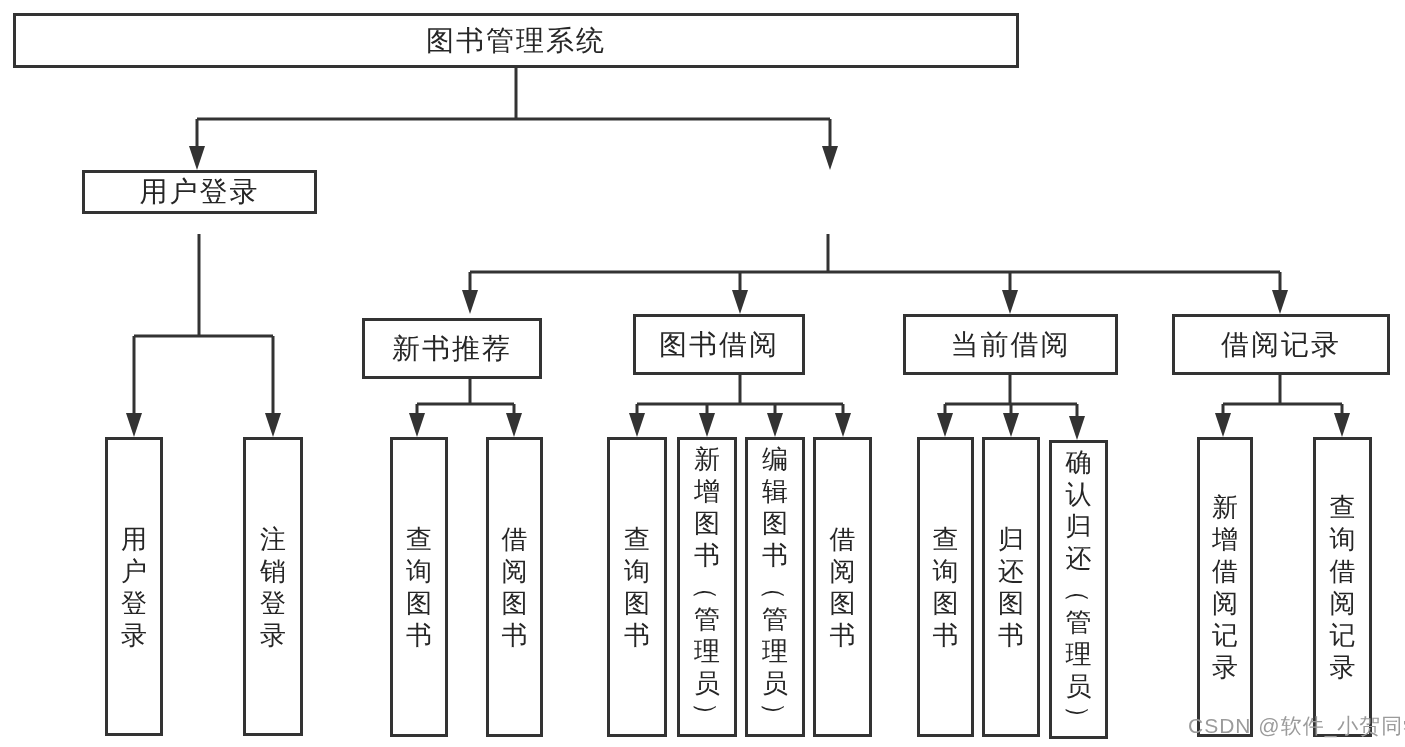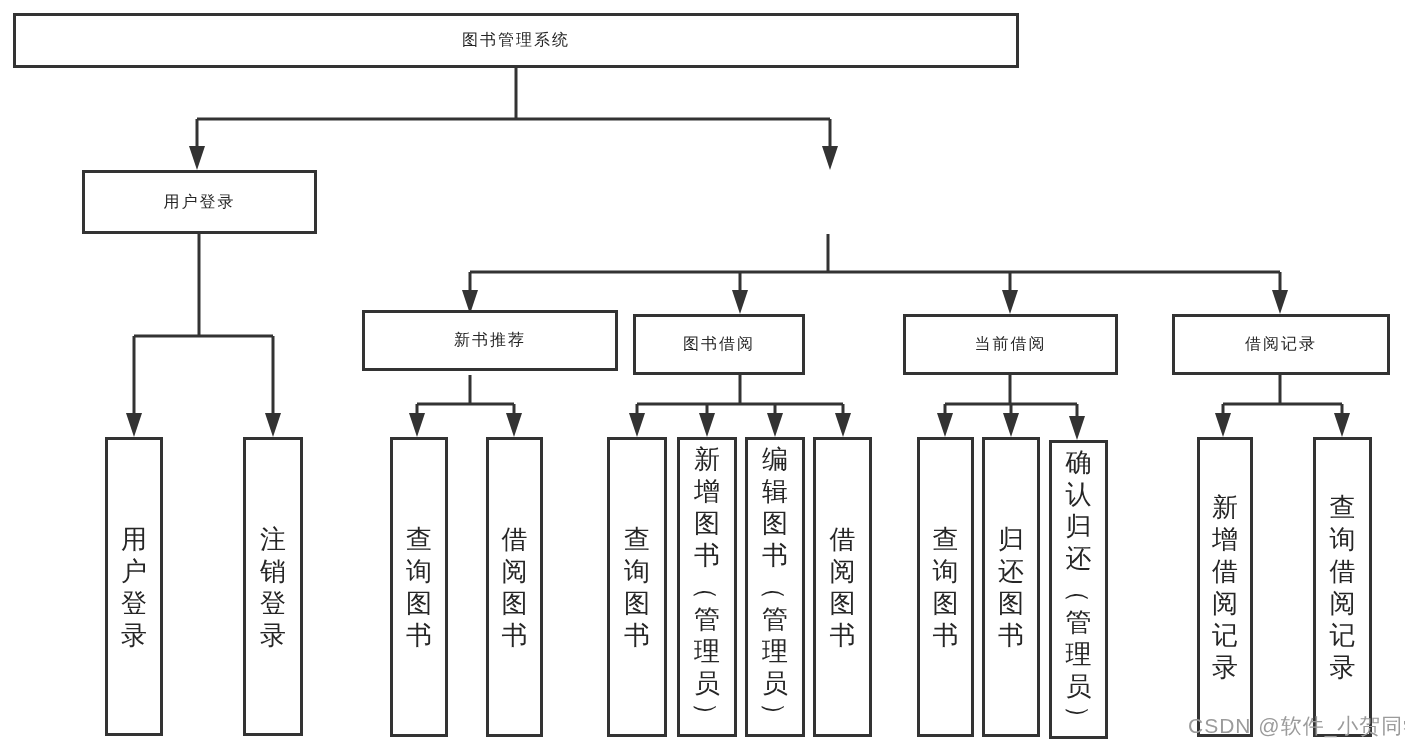--- a/index.html
+++ b/index.html
@@ -7,21 +7,21 @@
     width:1405px;height:747px;position:relative;overflow:hidden;
     font-family:"Liberation Sans","DejaVu Sans",sans-serif;
     color:#222222;
   }
   #stage{position:absolute;left:0;top:0;width:1405px;height:747px;}
   #wires{position:absolute;left:0;top:0;width:1405px;height:747px;z-index:1;}
   .hbox{
     position:absolute;box-sizing:border-box;
     border:3px solid #333333;background:#ffffff;
     display:flex;align-items:center;justify-content:center;
-    font-size:16px;letter-spacing:2px;color:#262626;
+    font-size:28px;letter-spacing:2px;color:#262626;
     z-index:2;white-space:nowrap;
   }
   .vbox{
     position:absolute;box-sizing:border-box;
     border:3px solid #333333;background:#ffffff;
     z-index:2;
   }
   .vlabel{
     display:flex;flex-direction:column;align-items:center;justify-content:center;
     gap:6px;height:100%;width:100%;
@@ -102,25 +102,25 @@
       <polygon points="1069,416 1085,416 1077,440"></polygon>
       <polygon points="1215,413 1231,413 1223,437"></polygon>
       <polygon points="1334,413 1350,413 1342,437"></polygon>
     </g>
   </svg>
 
   <div class="hbox" style="left:13px;top:13px;width:1006px;height:55px;">
     <span>图书管理系统</span>
   </div>
 
-  <div class="hbox" style="left:82px;top:170px;width:235px;height:64px;">
+  <div class="hbox" style="left:82px;top:170px;width:235px;height:44px;">
     <span>用户登录</span>
   </div>
 
-  <div class="hbox" style="left:362px;top:310px;width:256px;height:61px;text-align:center;">
+  <div class="hbox" style="left:362px;top:318px;width:180px;height:61px;text-align:center;">
     <span>新书推荐</span>
   </div>
   <div class="hbox" style="left:633px;top:314px;width:172px;height:61px;">
     <span>图书借阅</span>
   </div>
   <div class="hbox" style="left:903px;top:314px;width:215px;height:61px;">
     <span>当前借阅</span>
   </div>
   <div class="hbox" style="left:1172px;top:314px;width:218px;height:61px;">
     <span>借阅记录</span>

